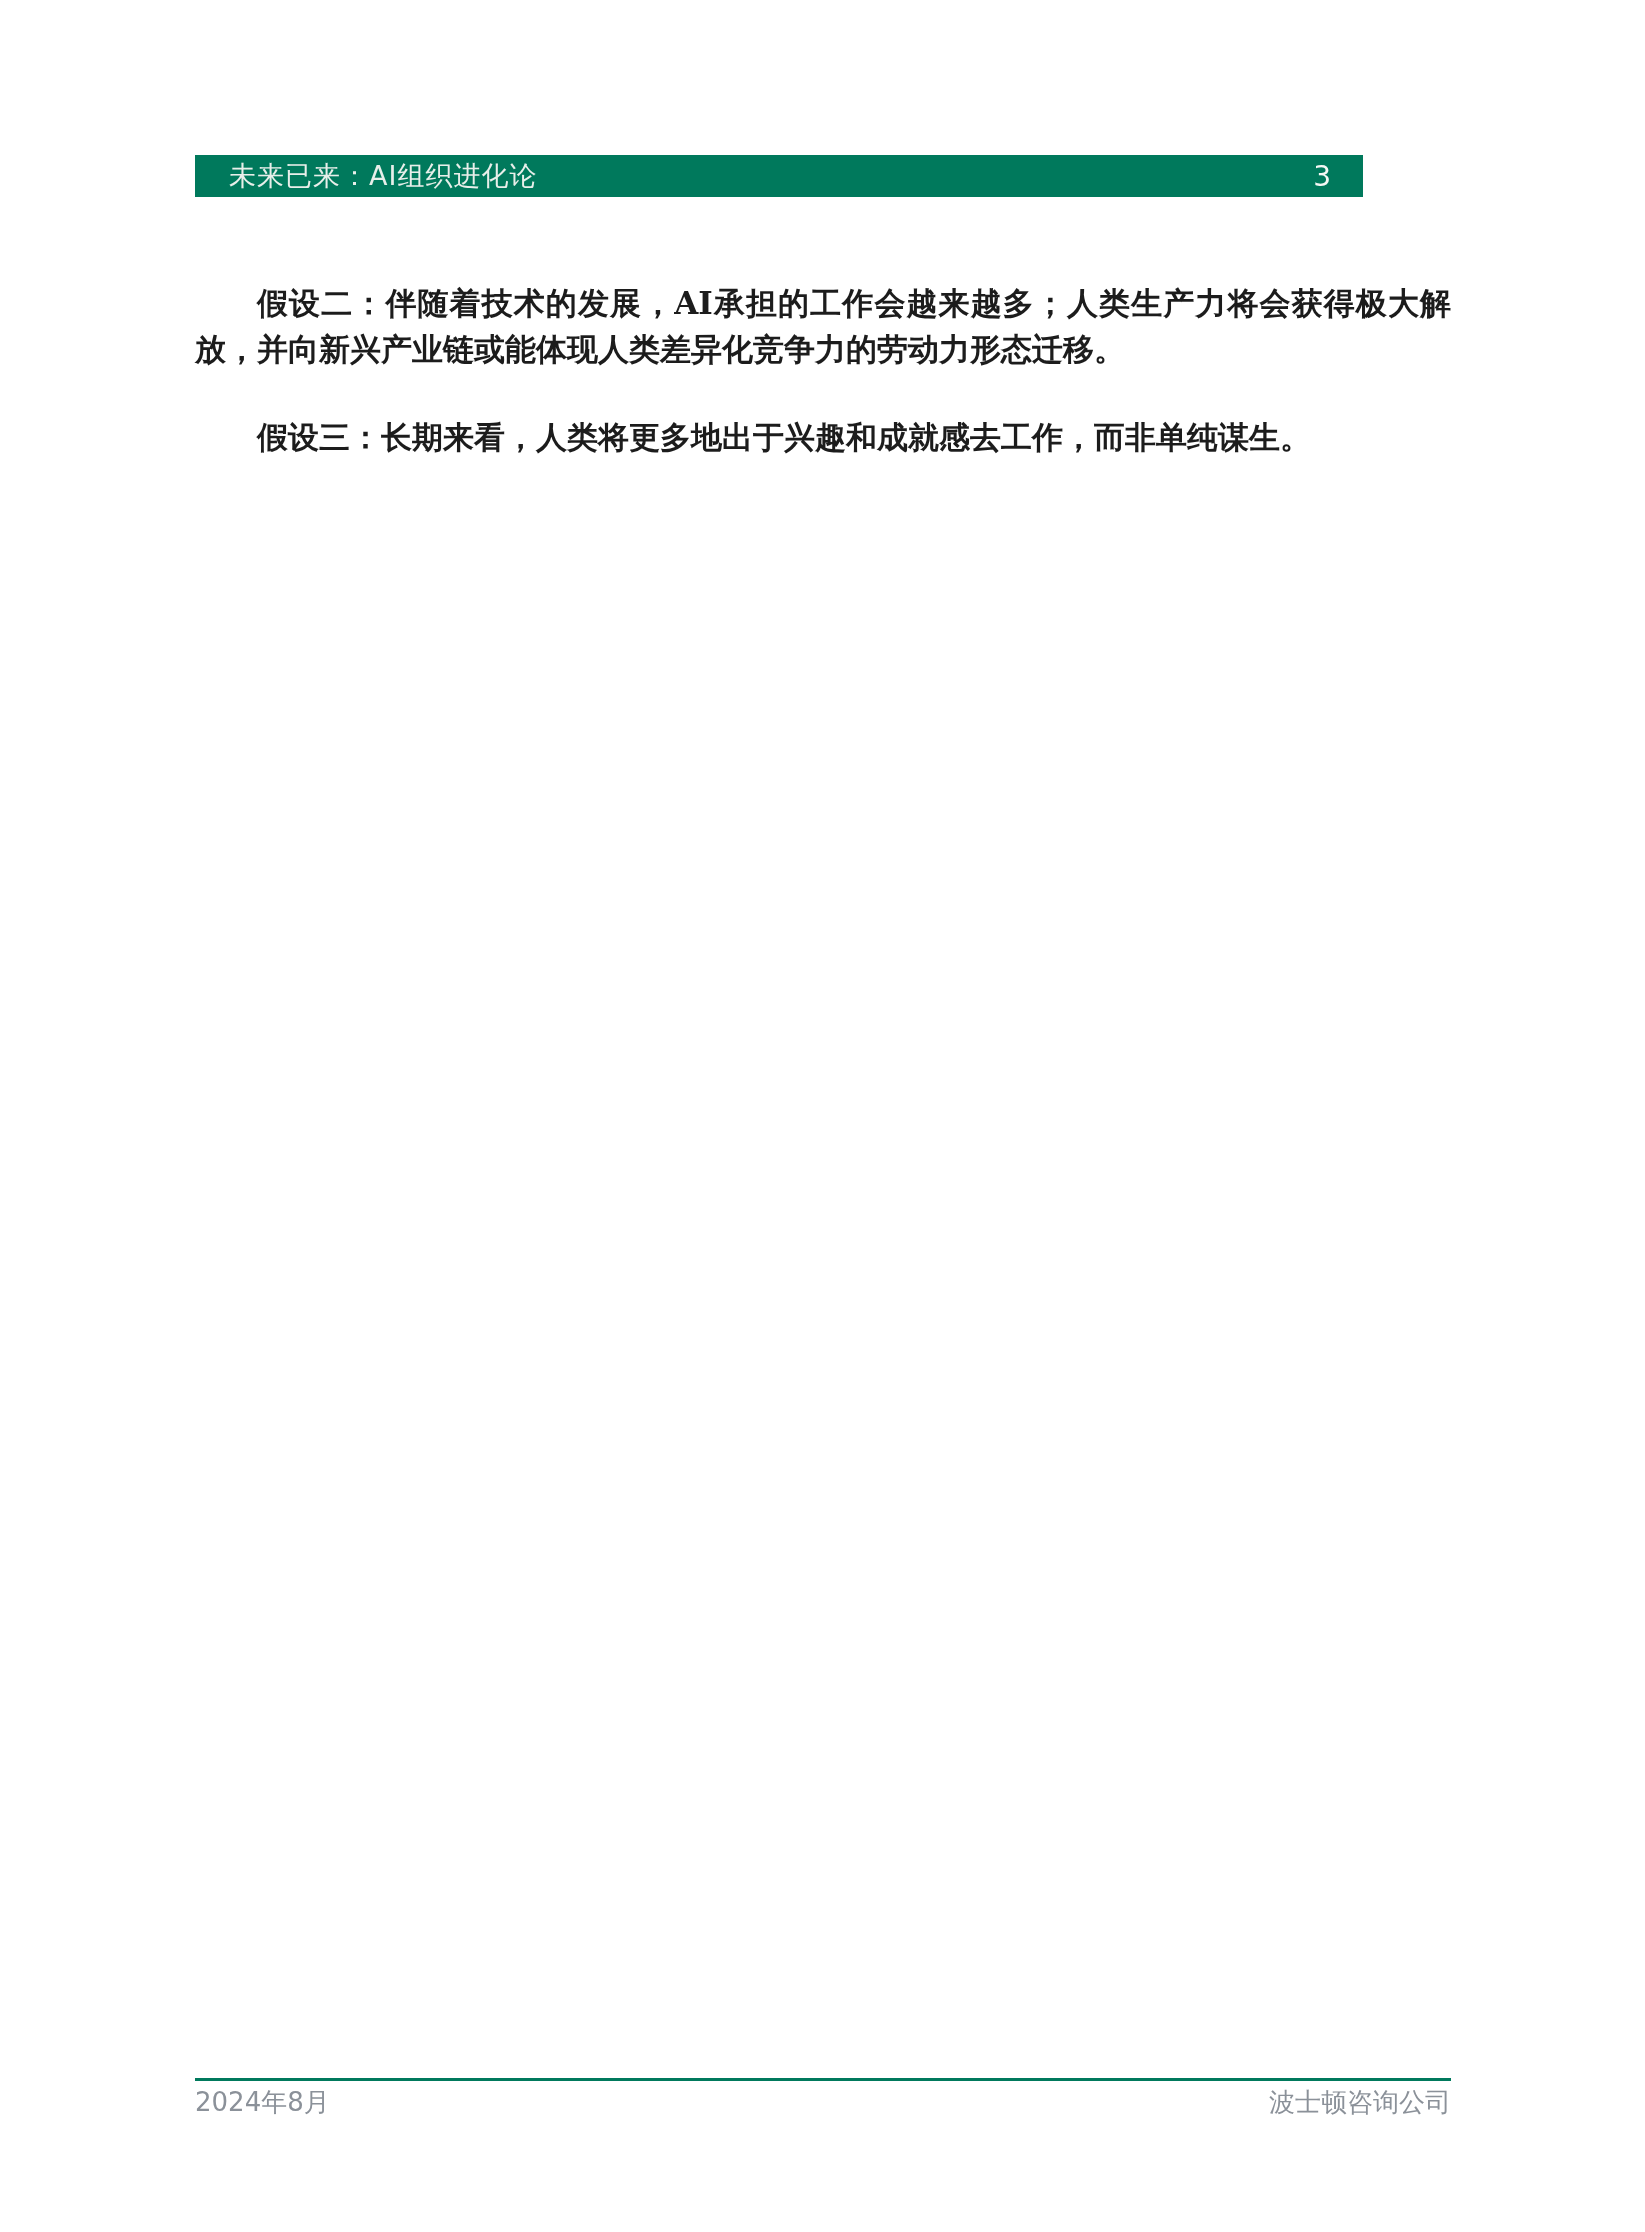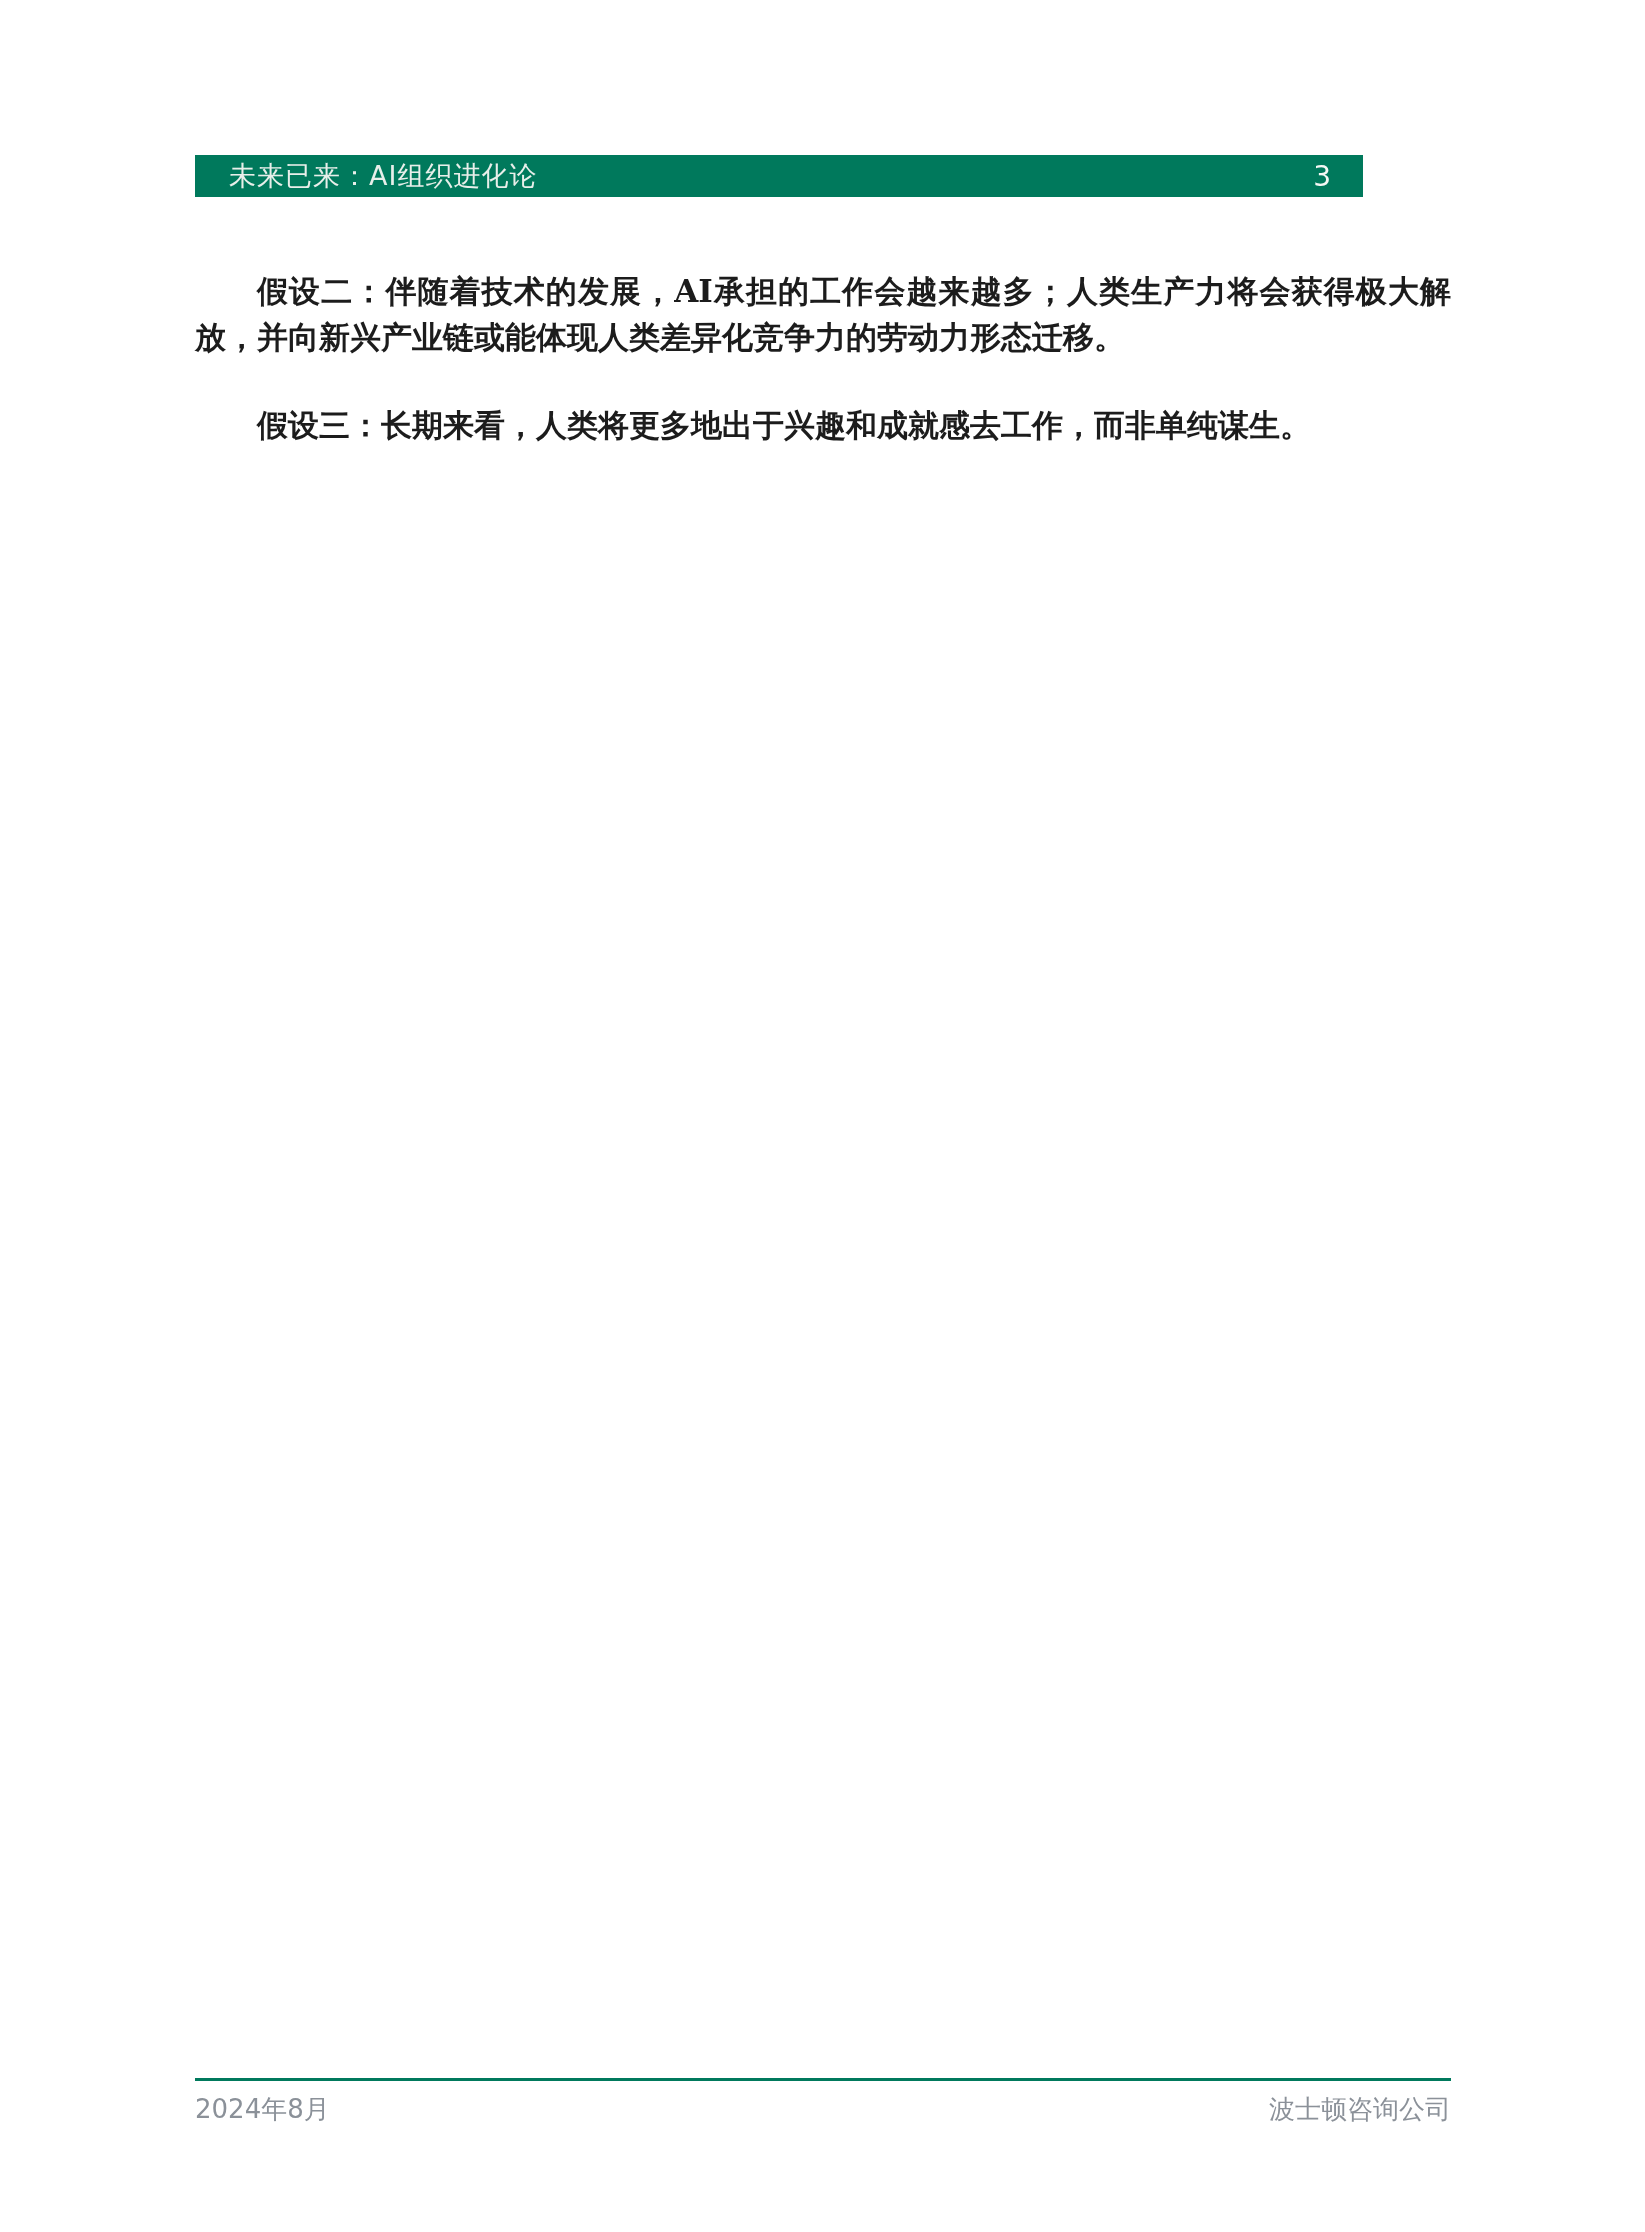--- a/index.html
+++ b/index.html
@@ -40,21 +40,21 @@
   }
   .header-page-number {
     color: #F4F8F5;
     font-size: 28px;
   }
 
   
   .page-body {
     position: absolute;
     left: 195px;
-    top: 268px;
+    top: 280px;
     width: 1256px;
     color: var(--body-text, #1C1C1C);
     font-size: 31px;
     line-height: 46px;
     text-align: justify;
   }
   .para {
     margin: 0 0 42px 0;
     text-indent: 2em;
   }
@@ -71,21 +71,21 @@
     left: 195px;
     top: 2078px;
     width: 1256px;
   }
   .footer-rule {
     width: 100%;
     height: 3px;
     background: var(--accent-green, #00795C);
   }
   .footer-row {
-    margin-top: 11px;
+    margin-top: 4px;
     display: flex;
     justify-content: space-between;
     align-items: baseline;
     font-family: "DejaVu Sans", "Liberation Sans", sans-serif;
     font-size: 26px;
     color: var(--footer-text, #8B9199);
   }
   .footer-date, .footer-company {
     white-space: nowrap;
   }

